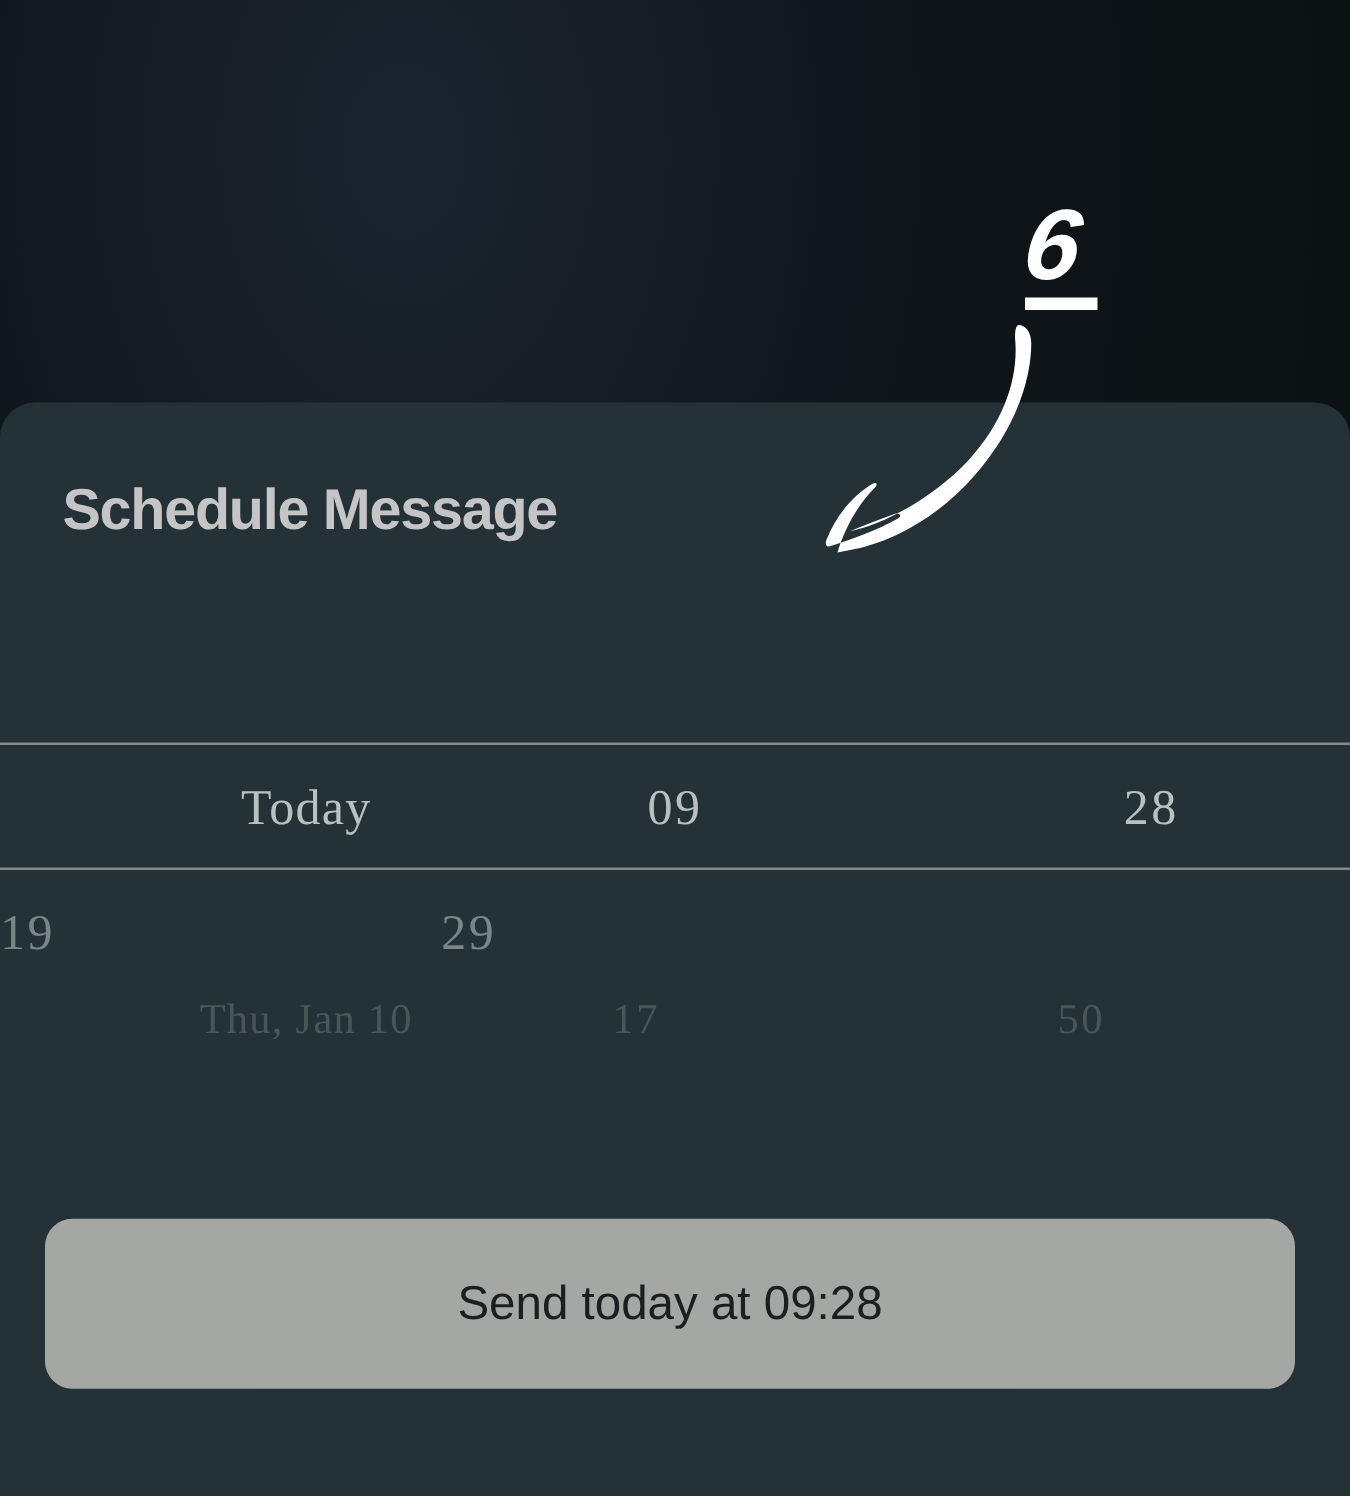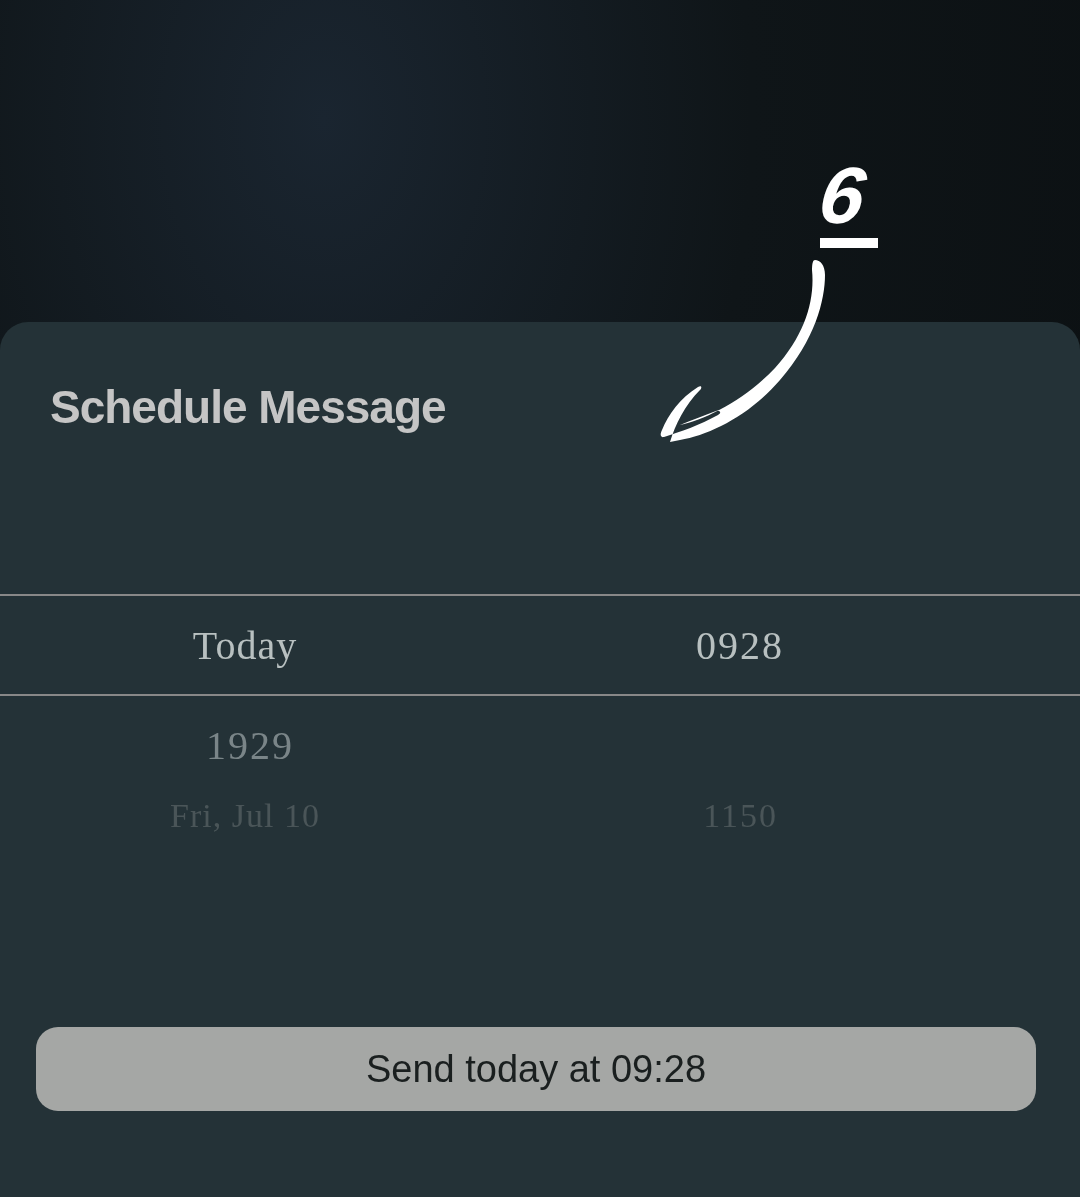--- a/index.html
+++ b/index.html
@@ -81,41 +81,42 @@
       display: flex;
       align-items: center;
       height: 98px;
       position: relative;
     }
     
     .picker-row.selected {
       border-top: 2px solid #888;
       border-bottom: 2px solid #888;
       height: 102px;
+      gap: 28px;
     }
     
     .picker-col-date {
       width: 490px;
       text-align: center;
       font-size: 40px;
       font-family: Georgia, serif;
       letter-spacing: 1px;
     }
     
     .picker-col-hour {
       width: 250px;
-      text-align: right;
+      text-align: left;
       font-size: 40px;
       font-family: Georgia, serif;
       letter-spacing: 2px;
     }
     
     .picker-col-minute {
       width: 250px;
-      text-align: left;
+      text-align: center;
       font-size: 40px;
       font-family: Georgia, serif;
       letter-spacing: 2px;
     }
     
     .picker-row.selected .picker-col-date,
     .picker-row.selected .picker-col-hour,
     .picker-row.selected .picker-col-minute {
       color: #b8c0c0;
     }
@@ -137,21 +138,21 @@
       color: #4a5558;
       font-size: 34px;
       transform: translateY(-8px);
     }
     
     .send-button {
       position: absolute;
       bottom: 86px;
       left: 36px;
       right: 44px;
-      height: 84px;
+      height: 136px;
       background: #a5a7a5;
       border-radius: 22px;
       display: flex;
       align-items: center;
       justify-content: center;
       color: #1a1f1f;
       font-size: 38px;
       font-weight: 500;
       cursor: pointer;
       border: none;
@@ -192,21 +193,21 @@
       <div class="picker-col-hour">09</div>
       <div class="picker-col-minute">28</div>
     </div>
 
     <div class="picker-row next">
       <div class="picker-col-hour">19</div>
       <div class="picker-col-minute">29</div>
     </div>
 
     <div class="picker-row faded">
-      <div class="picker-col-date">Fri, Jul 10</div>
-      <div class="picker-col-hour">11</div>
+      <div class="picker-col-date">Thu, Jan 10</div>
+      <div class="picker-col-hour">17</div>
       <div class="picker-col-minute">50</div>
     </div>
 
   </div>
 
   <button class="send-button">Send today at 09:28</button>
 </div>
 
 </body></html>

